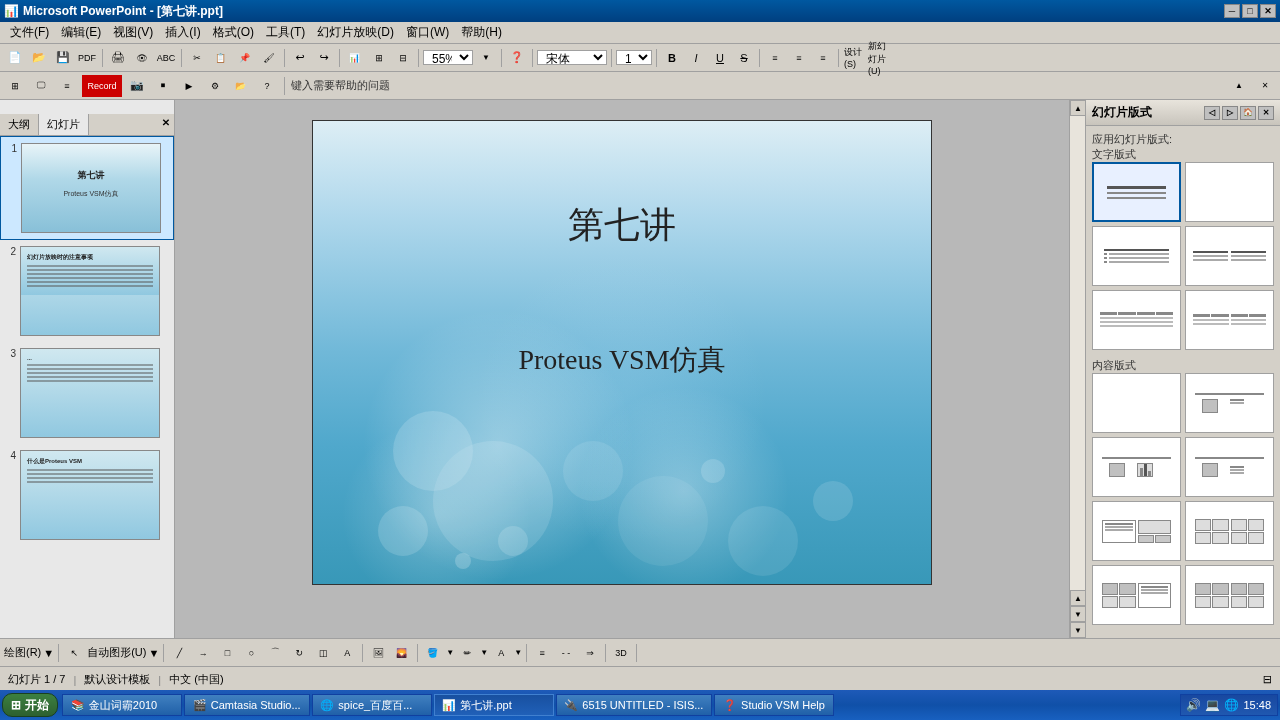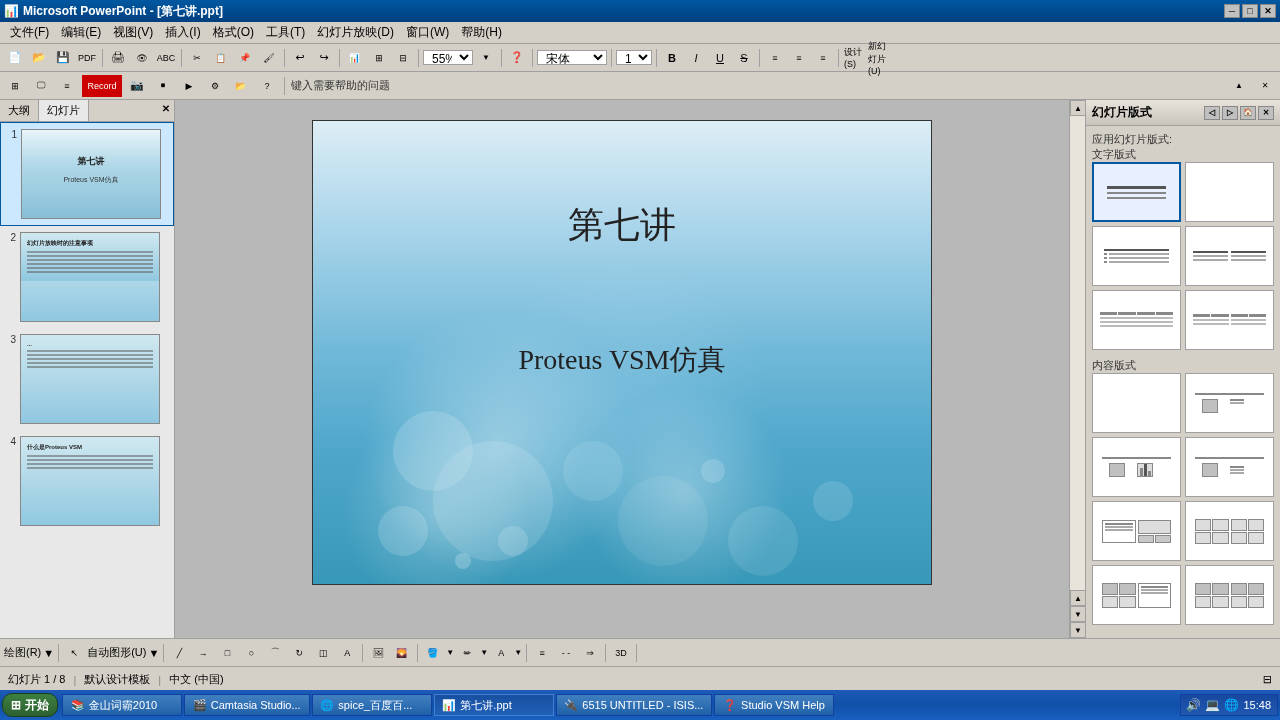--- a/index.html
+++ b/index.html
@@ -59,20 +59,21 @@
       width: 175px;
       background: #e8e8e8;
       border-right: 1px solid #a0a0a0;
       overflow-y: auto;
       position: relative;
     }
     .panel-tabs {
       display: flex; background: #d4d0c8;
       border-bottom: 1px solid #a0a0a0;
       font-size: 11px;
+      margin-top: 14px;
     }
     .panel-tab {
       padding: 3px 8px; cursor: pointer;
       border-right: 1px solid #a0a0a0;
     }
     .panel-tab.active { background: #e8e8e8; }
     .panel-close {
       margin-left: auto; width: 16px; height: 16px;
       display: flex; align-items: center; justify-content: center;
       cursor: pointer; font-size: 10px; font-weight: bold;
@@ -729,21 +730,21 @@
   <div class="tb-btn" style="font-size:9px">≡</div>
   <div class="tb-btn" style="font-size:9px">- -</div>
   <div class="tb-btn" style="font-size:9px">⇒</div>
   <div class="tb-sep"></div>
   <div class="tb-btn" style="font-size:9px">3D</div>
   <div class="tb-sep"></div>
 </div>
 
 <div id="statusbar">
   <div class="status-section">
-    <span>幻灯片 1 / 8</span>
+    <span>幻灯片 1 / 7</span>
     <span style="color:#888;">|</span>
     <span>默认设计模板</span>
     <span style="color:#888;">|</span>
     <span>中文 (中国)</span>
   </div>
   <div class="status-section">
     <span>⊟</span>
   </div>
 </div>
 

